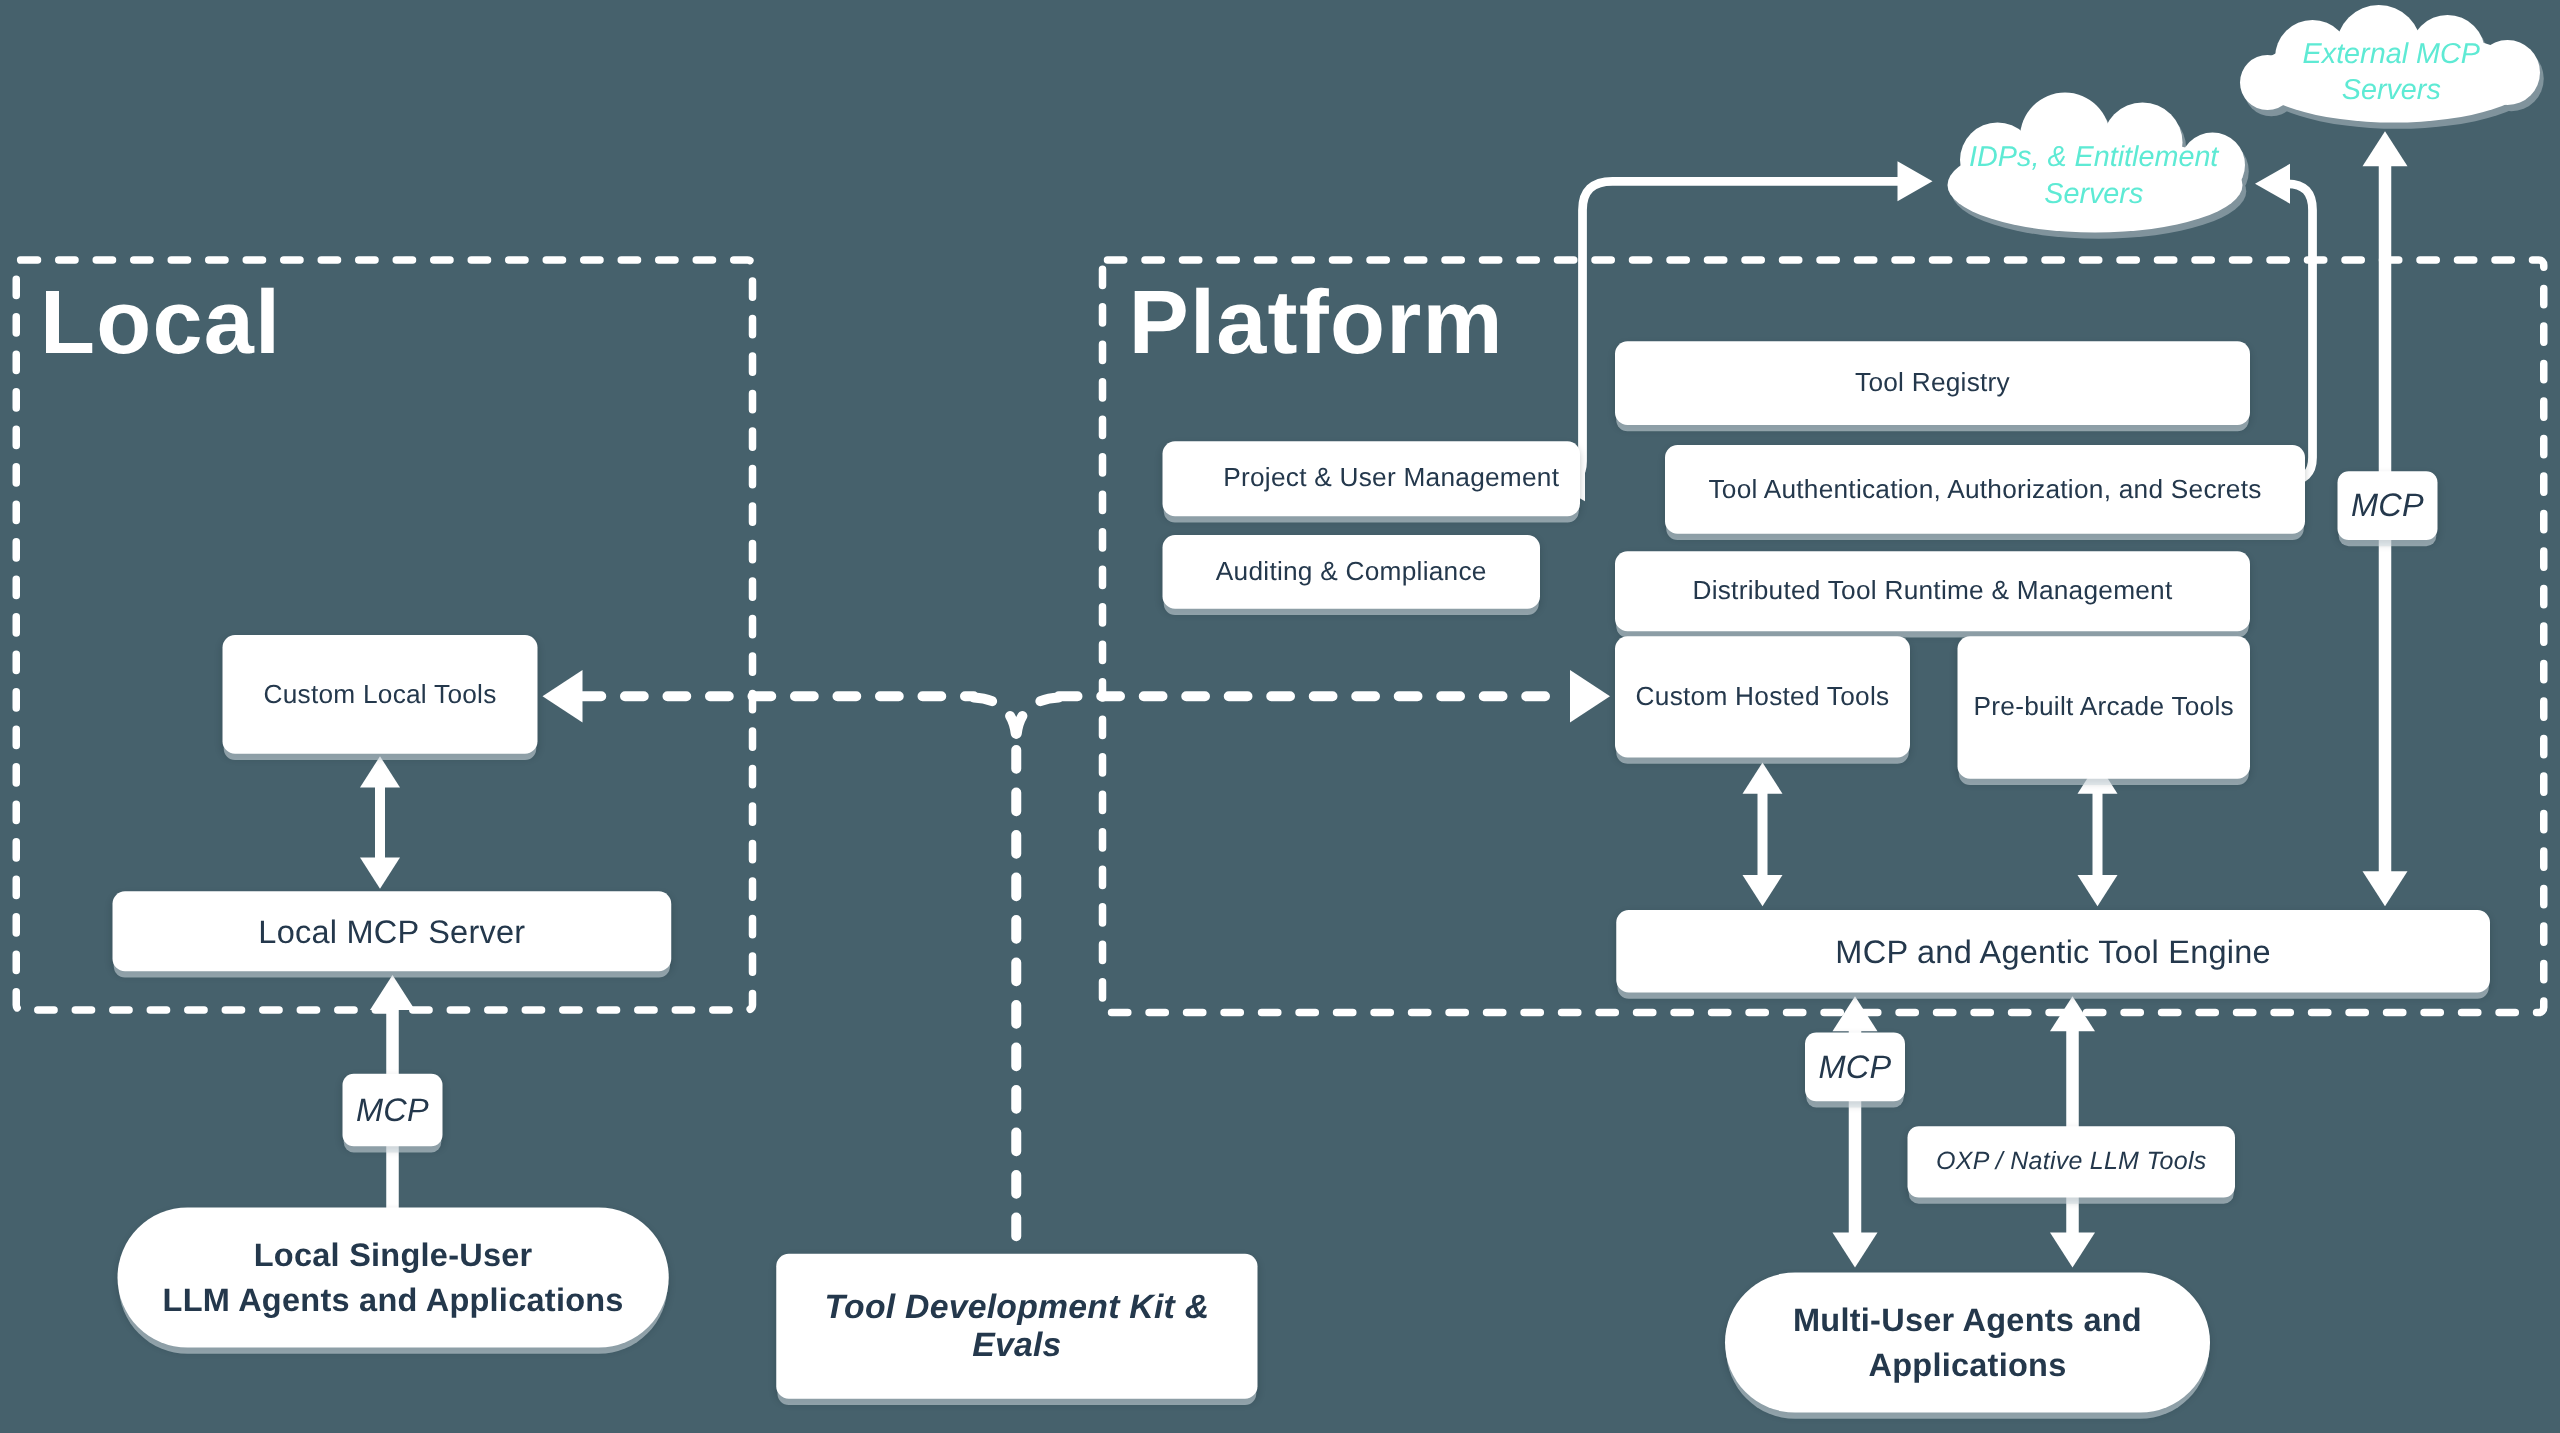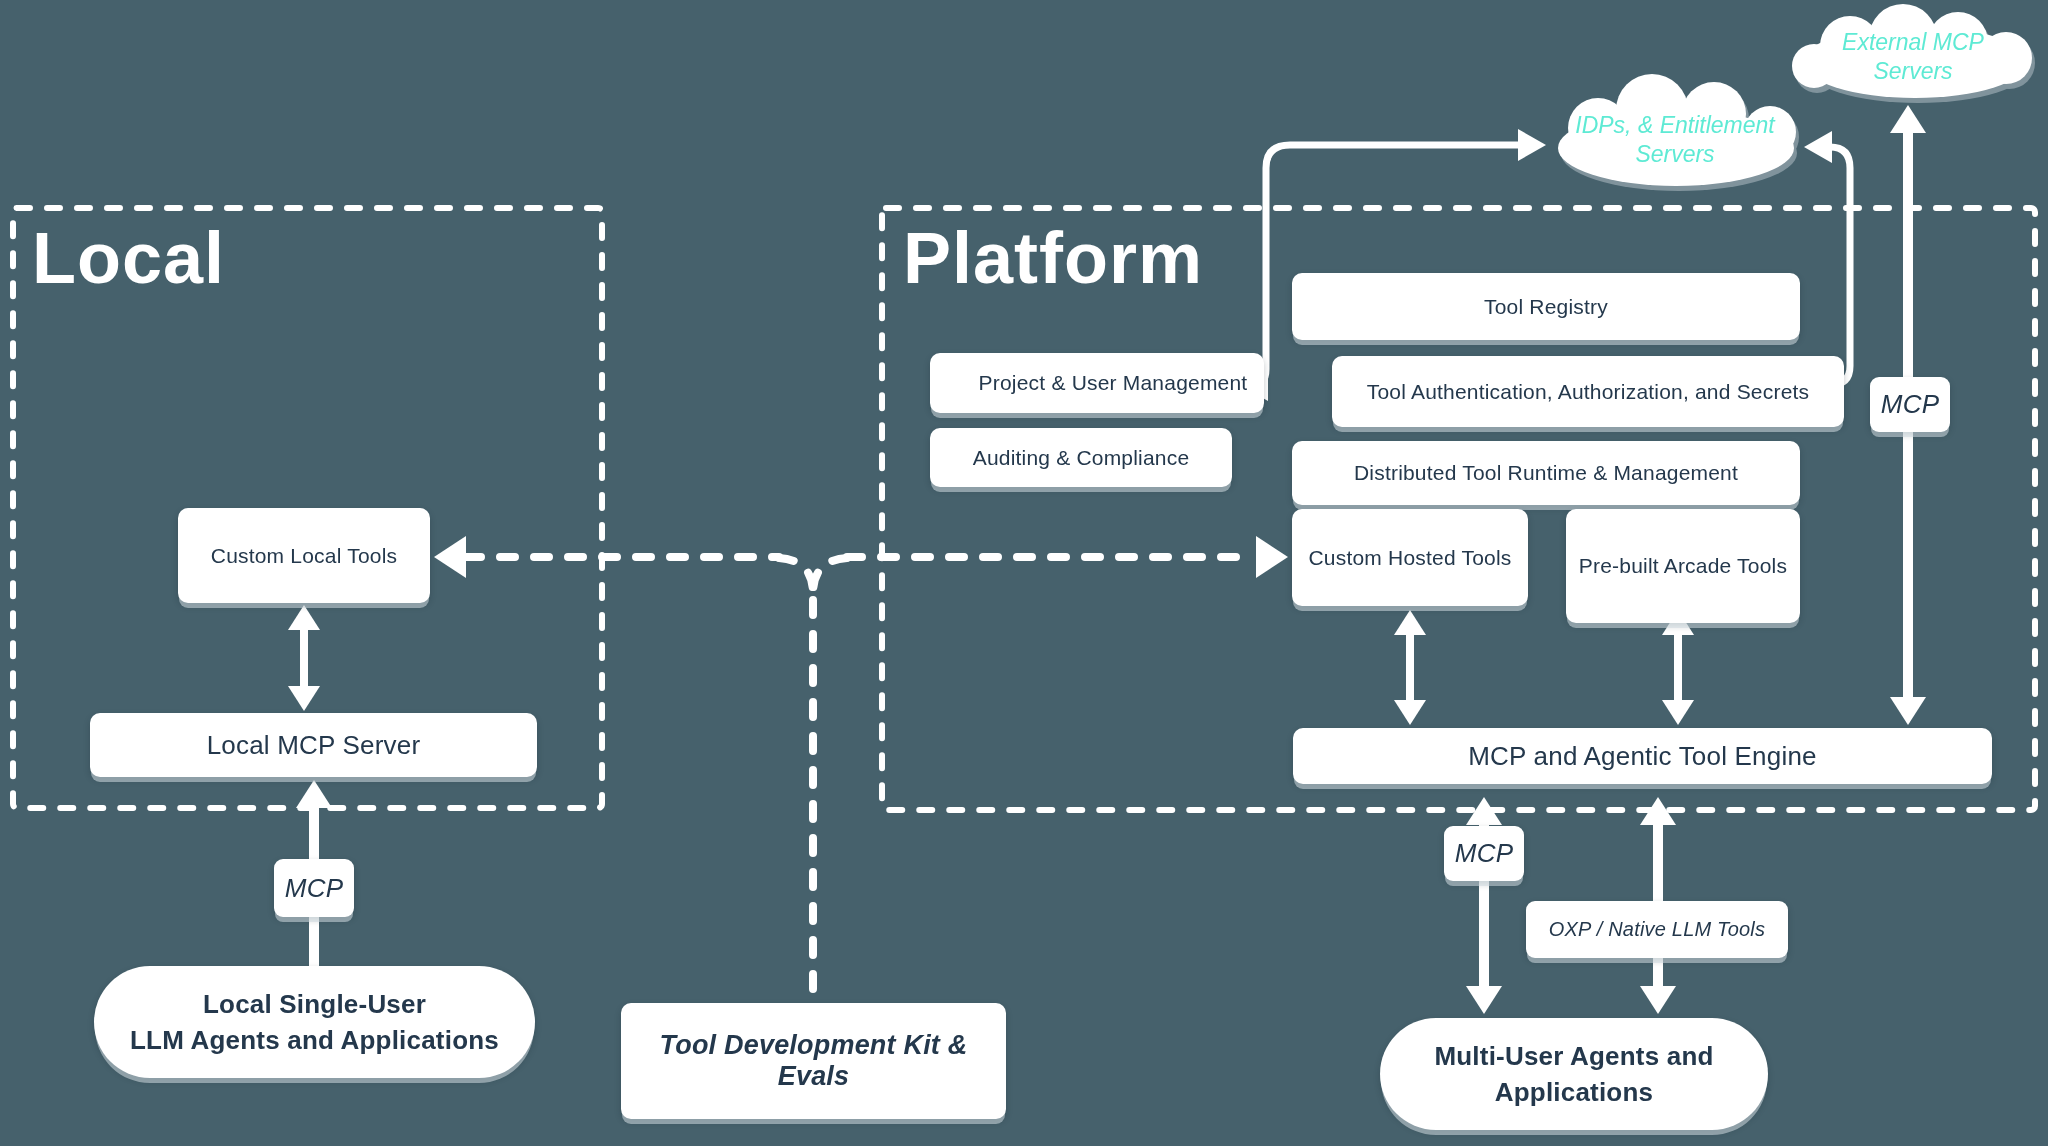--- a/index.html
+++ b/index.html
@@ -135,21 +135,21 @@
   <div class="cloud-label" style="left:1800px;top:40px;width:226px;height:34px;">External MCP Servers</div>
   <div class="cloud-label" style="left:1572px;top:108px;width:206px;height:64px;">IDPs, &amp; Entitlement Servers</div>
 
   <div class="box" style="left:1292px;top:273px;width:508px;height:67px;">Tool Registry</div>
   <div class="box" style="left:930px;top:353px;width:302px;height:60px;padding-left:32px;">Project &amp; User Management</div>
   <div class="box" style="left:1292px;top:356px;width:512px;height:71px;margin-left:40px;">Tool Authentication, Authorization, and Secrets</div>
   <div class="box" style="left:930px;top:428px;width:302px;height:59px;">Auditing &amp; Compliance</div>
   <div class="box" style="left:1292px;top:441px;width:508px;height:64px;">Distributed Tool Runtime &amp; Management</div>
   <div class="box" style="left:1292px;top:509px;width:236px;height:97px;">Custom Hosted Tools</div>
   <div class="box" style="left:1566px;top:509px;width:234px;height:114px;">Pre-built Arcade Tools</div>
-  <div class="box big" style="left:1293px;top:728px;width:699px;height:56px;">MCP and Agentic Tool Engine</div>
+  <div class="box big" style="left:1293px;top:728px;width:699px;height:66px;">MCP and Agentic Tool Engine</div>
 
   <div class="box" style="left:178px;top:508px;width:252px;height:95px;">Custom Local Tools</div>
   <div class="box big" style="left:90px;top:713px;width:447px;height:64px;">Local MCP Server</div>
 
   <div class="box bold big" style="left:621px;top:1003px;width:385px;height:116px;font-size:27px;font-style:italic;">Tool Development Kit &amp; Evals</div>
 
   <div class="box pill" style="left:94px;top:966px;width:441px;height:112px;">
     <span>Local Single-User</span>
     <span>LLM Agents and Applications</span>
   </div>

